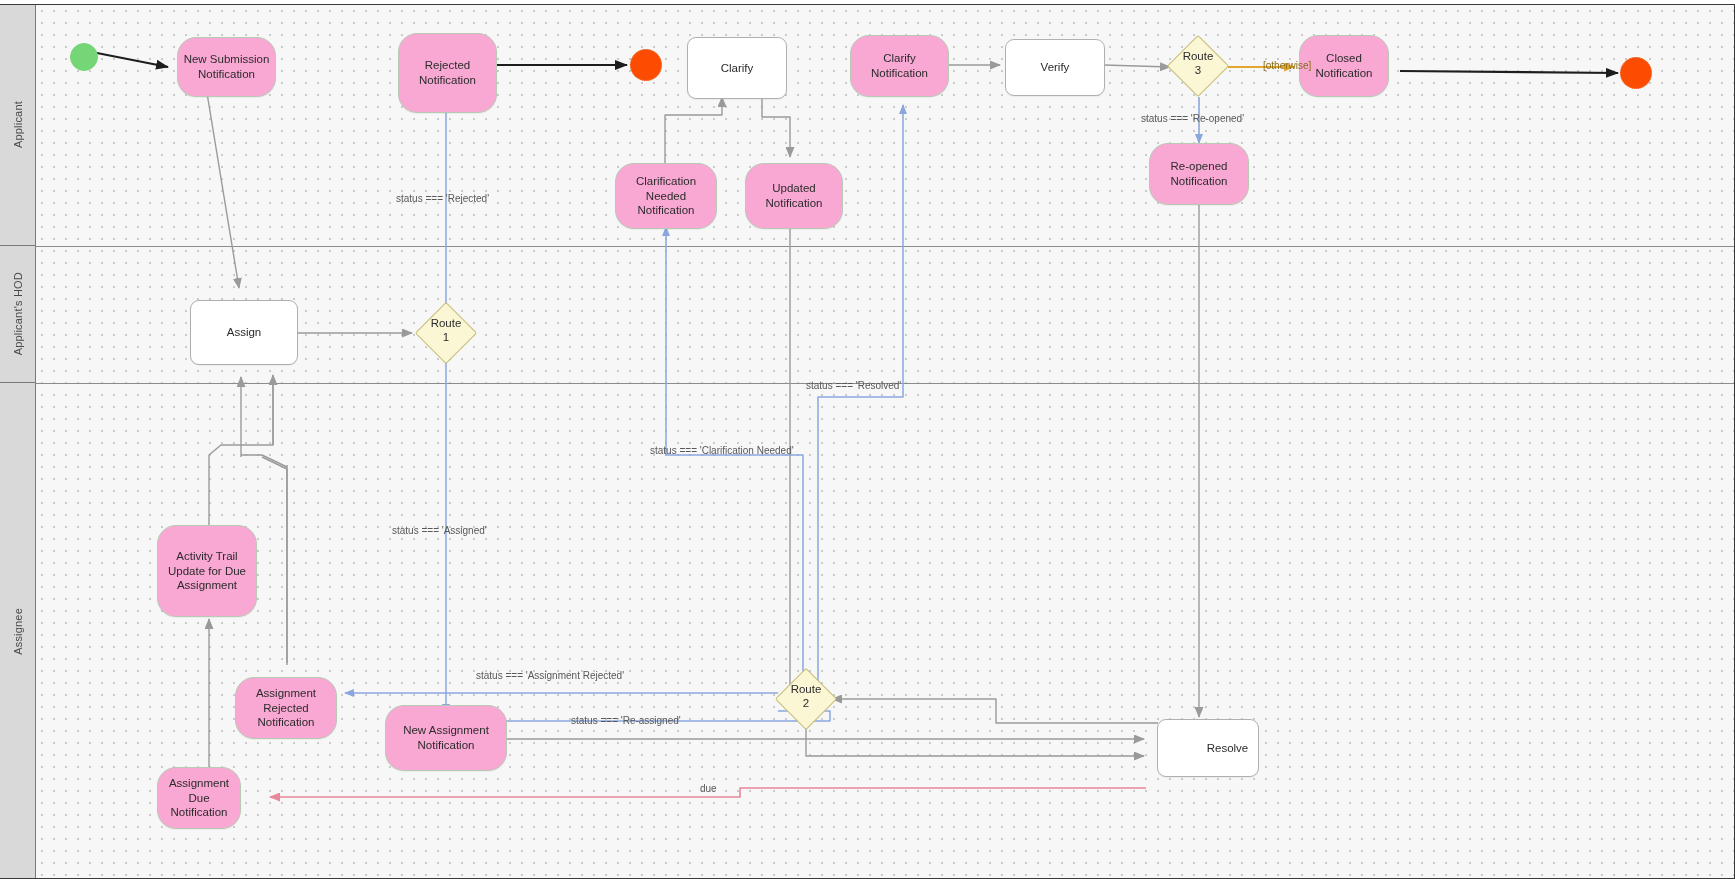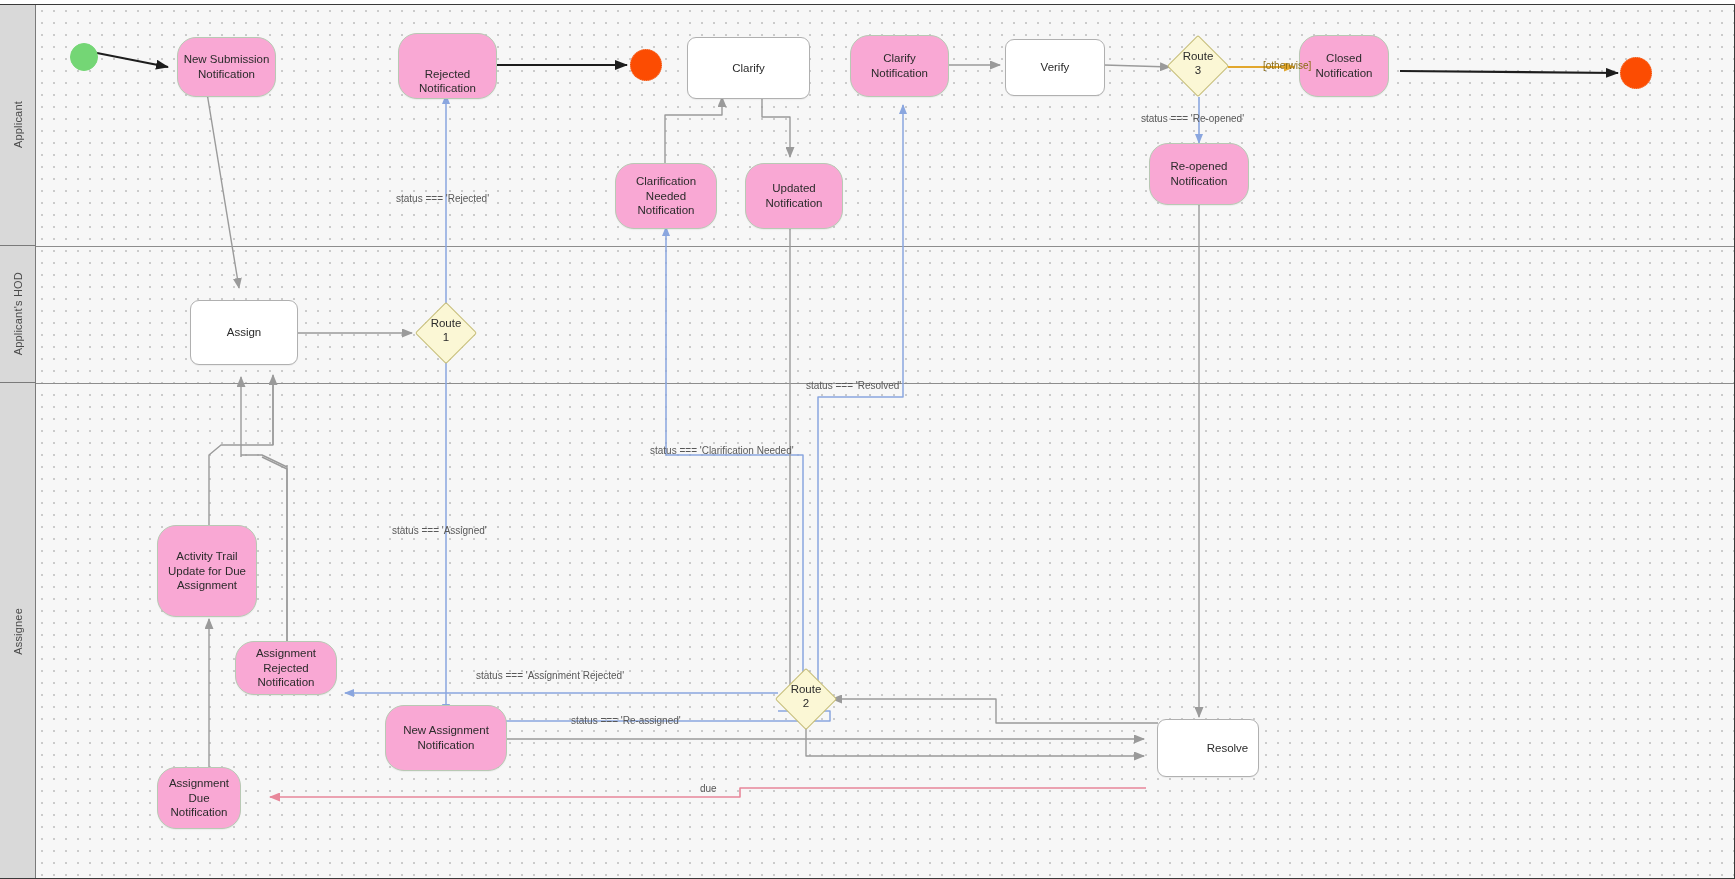--- a/index.html
+++ b/index.html
@@ -231,27 +231,27 @@
         <path d="M287,462 L262,450 L241,450" stroke="#9a9a9a" stroke-width="1.4"></path>
       </g>
     </svg>
 
     <div class="node start-event" style="left:70px; top:38px; width:28px; height:28px;"></div>
 
     <div class="node notify" style="left:177px; top:32px; width:99px; height:60px;">
       <span>New Submission Notification</span>
     </div>
 
-    <div class="node notify" style="left:398px; top:28px; width:99px; height:66px;align-items:flex-end;">
+    <div class="node notify" style="left:398px; top:28px; width:99px; height:80px;">
       <span>Rejected Notification</span>
     </div>
 
     <div class="node end-event" style="left:630px; top:44px; width:32px; height:32px;"></div>
 
-    <div class="node task" style="left:687px; top:32px; width:123px; height:62px;">
+    <div class="node task" style="left:687px; top:32px; width:100px; height:62px;">
       <span>Clarify</span>
     </div>
 
     <div class="node notify" style="left:615px; top:158px; width:102px; height:66px;">
       <span>Clarification Needed Notification</span>
     </div>
 
     <div class="node notify" style="left:745px; top:158px; width:98px; height:66px;">
       <span>Updated Notification</span>
     </div>
@@ -283,21 +283,21 @@
     </div>
 
     <div class="node gateway" style="left:424px; top:306px; width:44px; height:44px;"></div>
     <div class="gateway-label" style="left:414px; top:312px; width:64px;">Route
 1</div>
 
     <div class="node notify" style="left:157px; top:520px; width:100px; height:92px;">
       <span>Activity Trail Update for Due Assignment</span>
     </div>
 
-    <div class="node notify" style="left:235px; top:636px; width:102px; height:54px;">
+    <div class="node notify" style="left:235px; top:672px; width:102px; height:62px;">
       <span>Assignment Rejected Notification</span>
     </div>
 
     <div class="node notify" style="left:385px; top:700px; width:122px; height:66px;">
       <span>New Assignment Notification</span>
     </div>
 
     <div class="node notify" style="left:157px; top:762px; width:84px; height:62px;">
       <span>Assignment Due Notification</span>
     </div>

